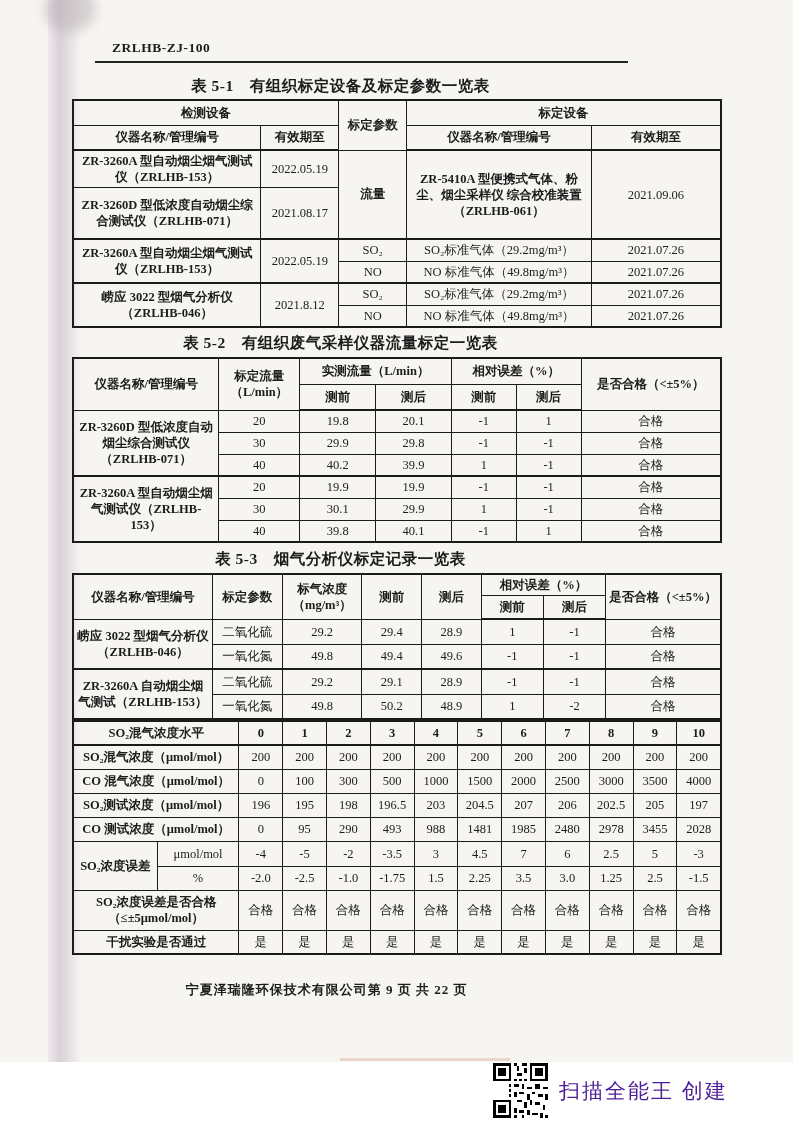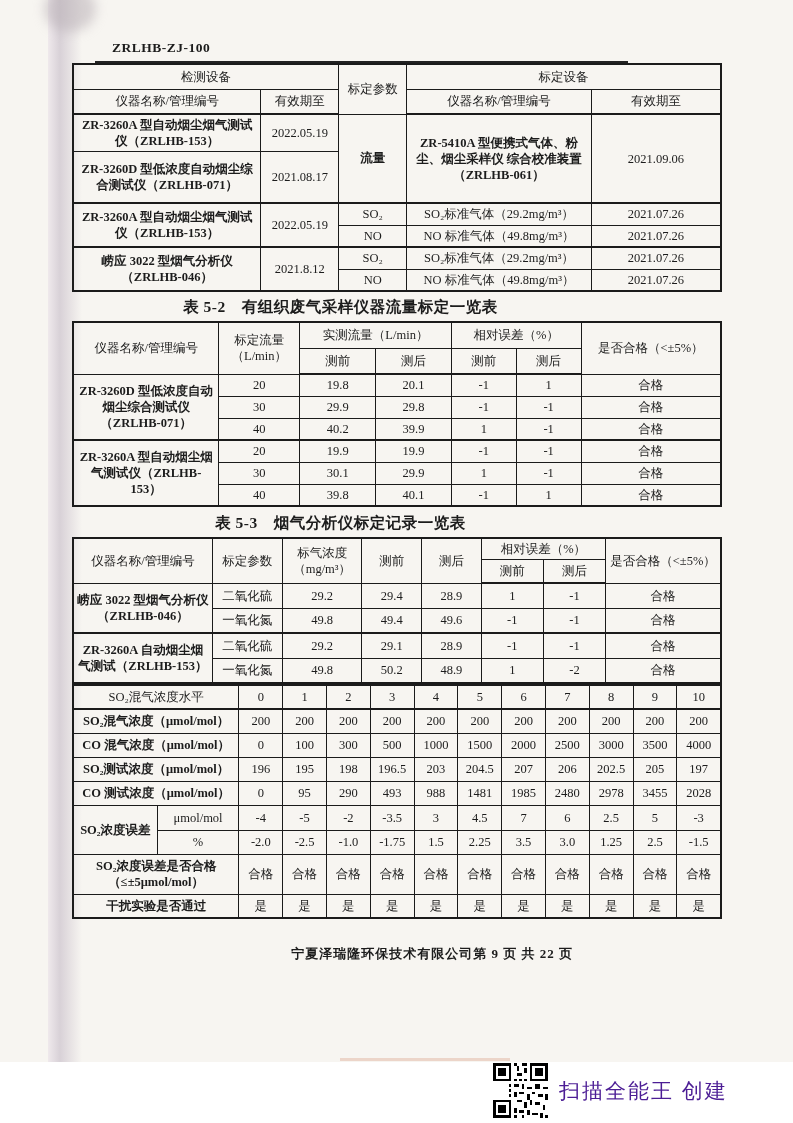--- a/index.html
+++ b/index.html
@@ -22,27 +22,27 @@
   .tbl-title{text-align:center;font-weight:700;font-size:15.5px;letter-spacing:.5px;}
   .tt1{margin:13px 0 2px 0;}
   .tt2{margin:5px 0 3px 0;}
   .tt3{margin:6px 0 3px 0;}
   .tt4{margin:4px 0 3px 0;text-align:left;padding-left:95px;font-size:15.5px;}
 
   table.t{border-collapse:collapse;table-layout:fixed;width:650px;margin-left:72px;
           border:2.4px solid #1b1b1b;}
   table.t td{border:1px solid #1b1b1b;text-align:center;vertical-align:middle;
              font-size:12.5px;line-height:1.28;padding:1px 3px;overflow:hidden;}
-  td.hd{font-weight:400;margin-left:36px;}
+  td.hd{font-weight:700;margin-left:36px;}
   td.lbl{font-weight:700;}
   tr.hsep td{border-bottom-width:2px;}
   tr.gsep td{border-top-width:2px;}
   .sm{font-size:11.5px;}
 
-  .footer{margin:26px 108px 0 80px;display:flex;justify-content:flex-end;
+  .footer{margin:26px 108px 0 80px;display:flex;justify-content:center;
           font-size:13px;font-weight:700;letter-spacing:1px;}
 
   .watermark{position:absolute;left:493px;top:1063px;display:flex;align-items:center;}
   .qr{width:55px;height:55px;display:block;}
   .wm-caption{margin-left:11px;font-size:21px;color:#4c1d95;letter-spacing:2px;
               font-family:"Liberation Sans","DejaVu Sans",sans-serif;}
 </style>
 </head>
 <body>
 
@@ -51,20 +51,21 @@
   <div class="edge-band"></div>
   <div class="corner-blob"></div>
   <div class="paper-edge"></div>
 
   <div class="content">
 
     <div class="doc-header">
       <span class="doc-code">ZRLHB-ZJ-100</span>
     </div>
 
+    <div class="tbl-title tt1">表 5-1　有组织标定设备及标定参数一览表</div>
     <table class="t">
       <colgroup>
         <col style="width:29%">
           <col style="width:12%">
           <col style="width:10.5%">
         <col style="width:28.5%">
           <col style="width:20%">
       </colgroup>
       <tbody>
           <tr style="height:25px">

